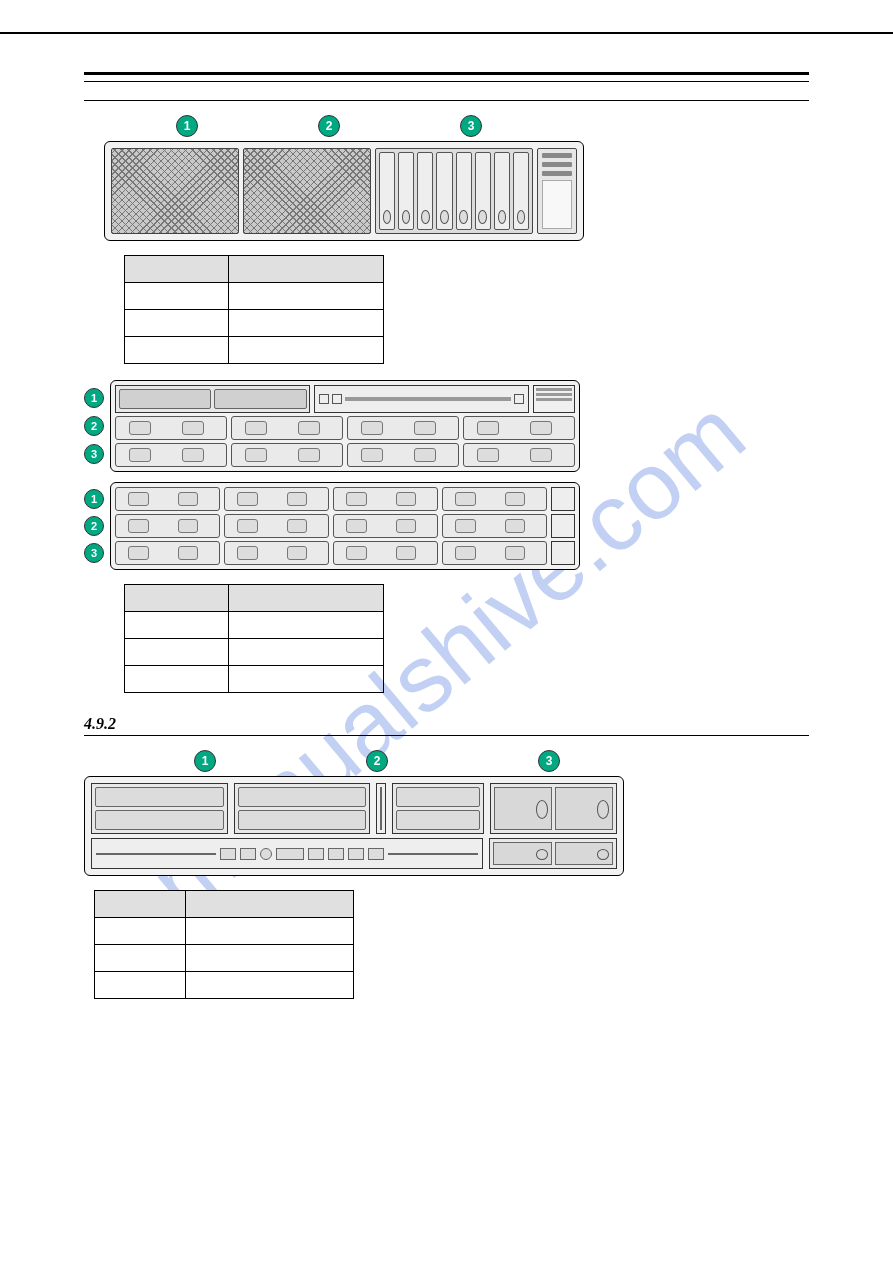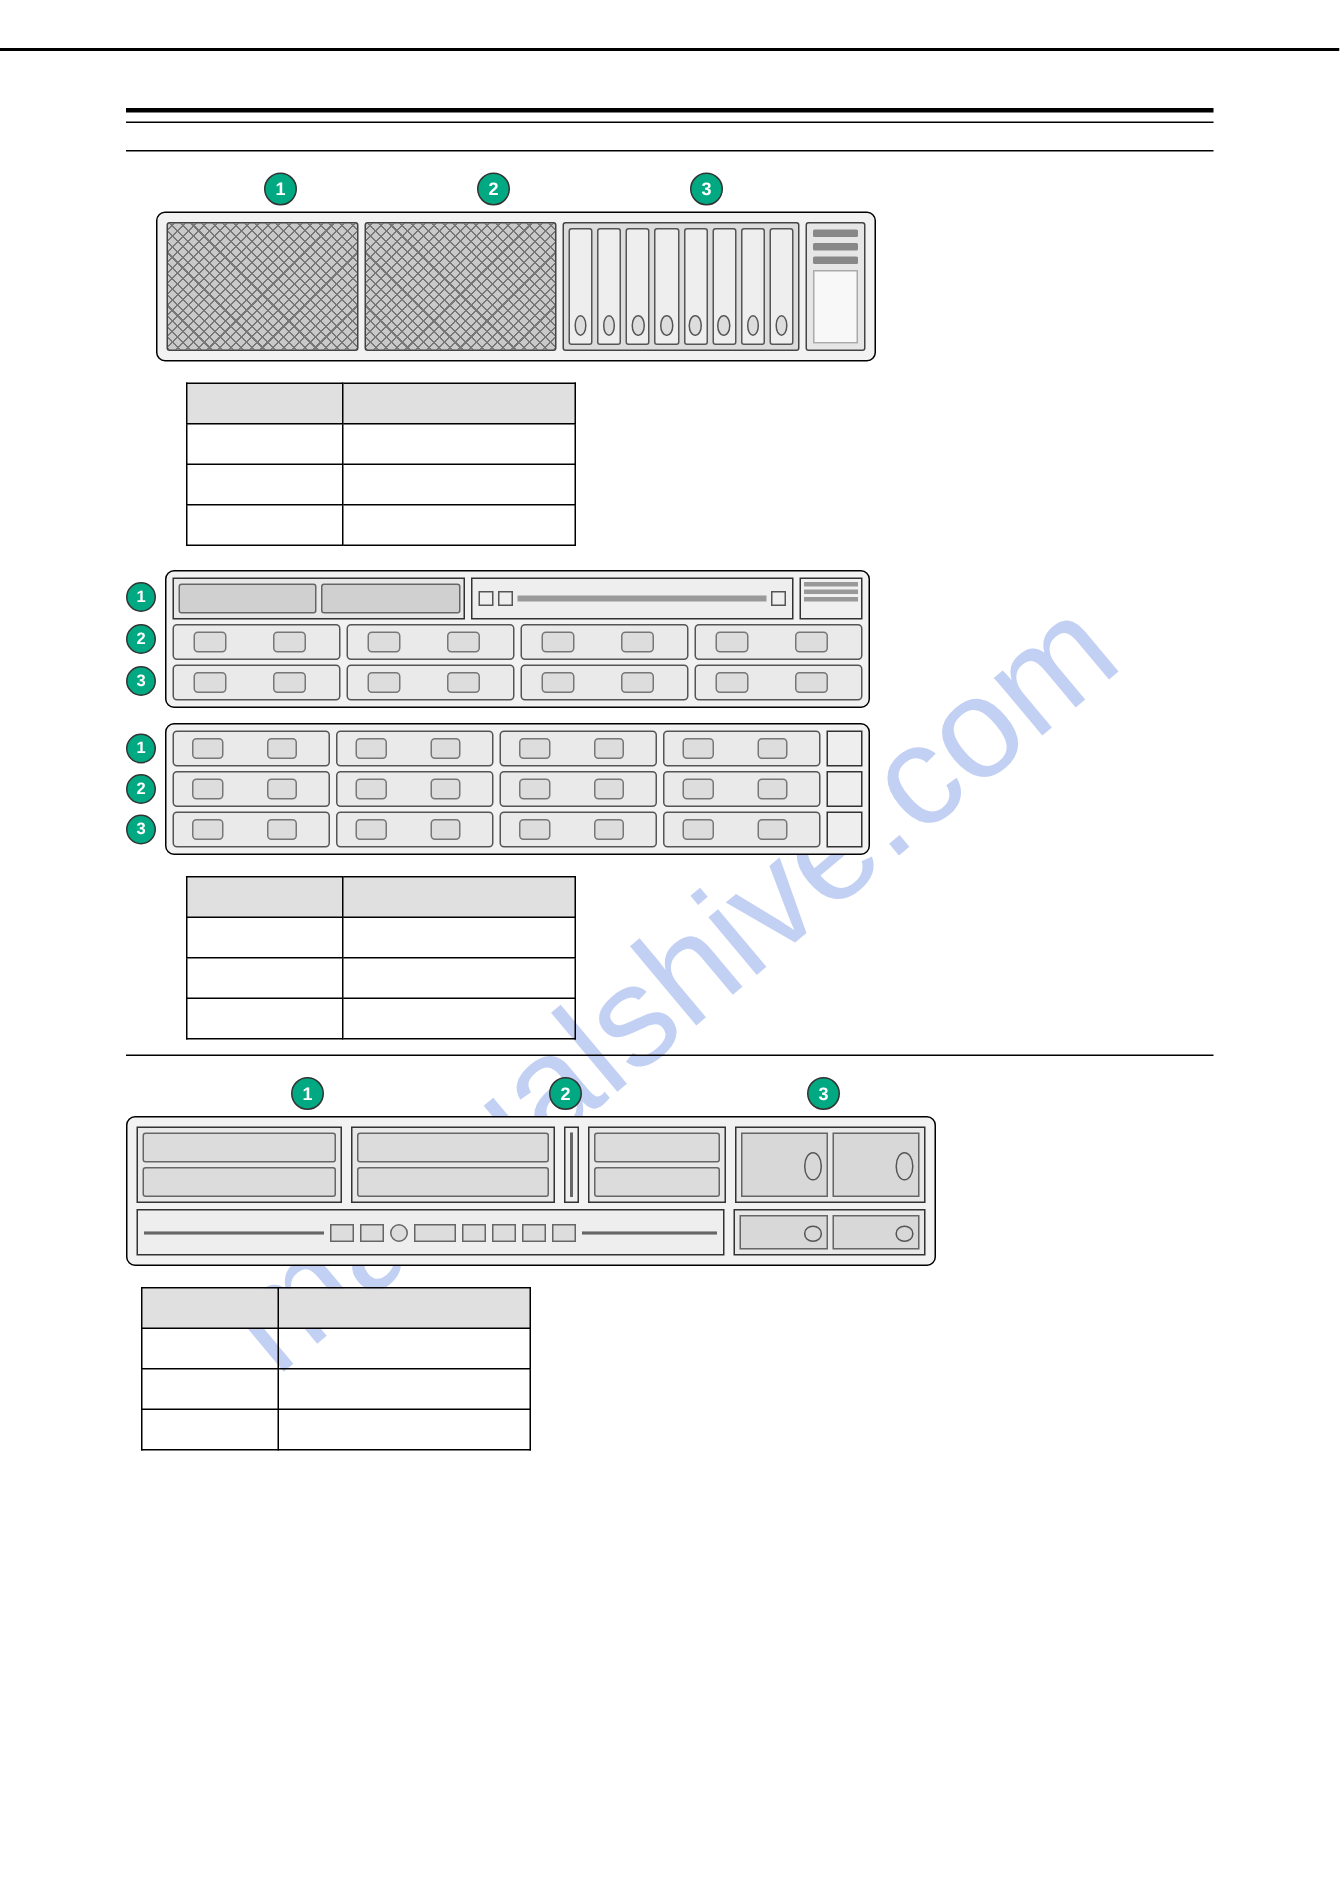--- a/index.html
+++ b/index.html
@@ -516,20 +516,21 @@
         <td></td>
         <td></td>
       </tr>
       <tr>
         <td></td>
         <td></td>
       </tr>
     </tbody>
       </table>
 
+    <div class="subhead" style="margin-top:22px;">4.9.2</div>
     <div class="sub-rule"></div>
 
     <div class="figure" style="margin-left:0;">
       <div class="rear-callout-row">
         <div class="callout">1</div>
         <div class="callout">2</div>
         <div class="callout">3</div>
       </div>
       <div class="rear-chassis">
         <div class="rear-row">

